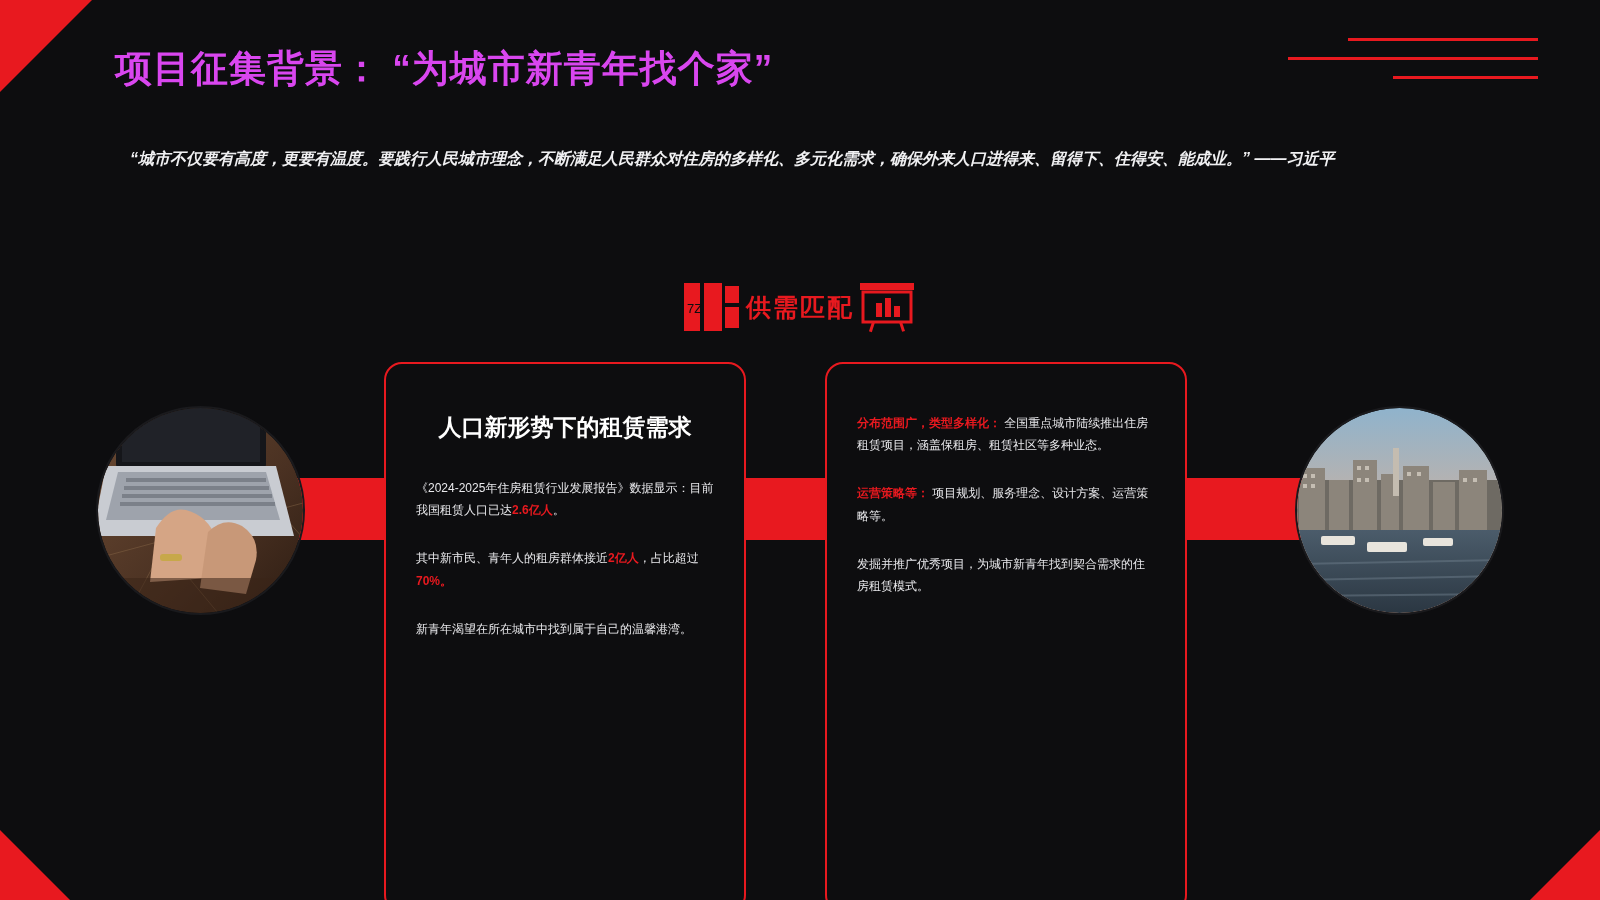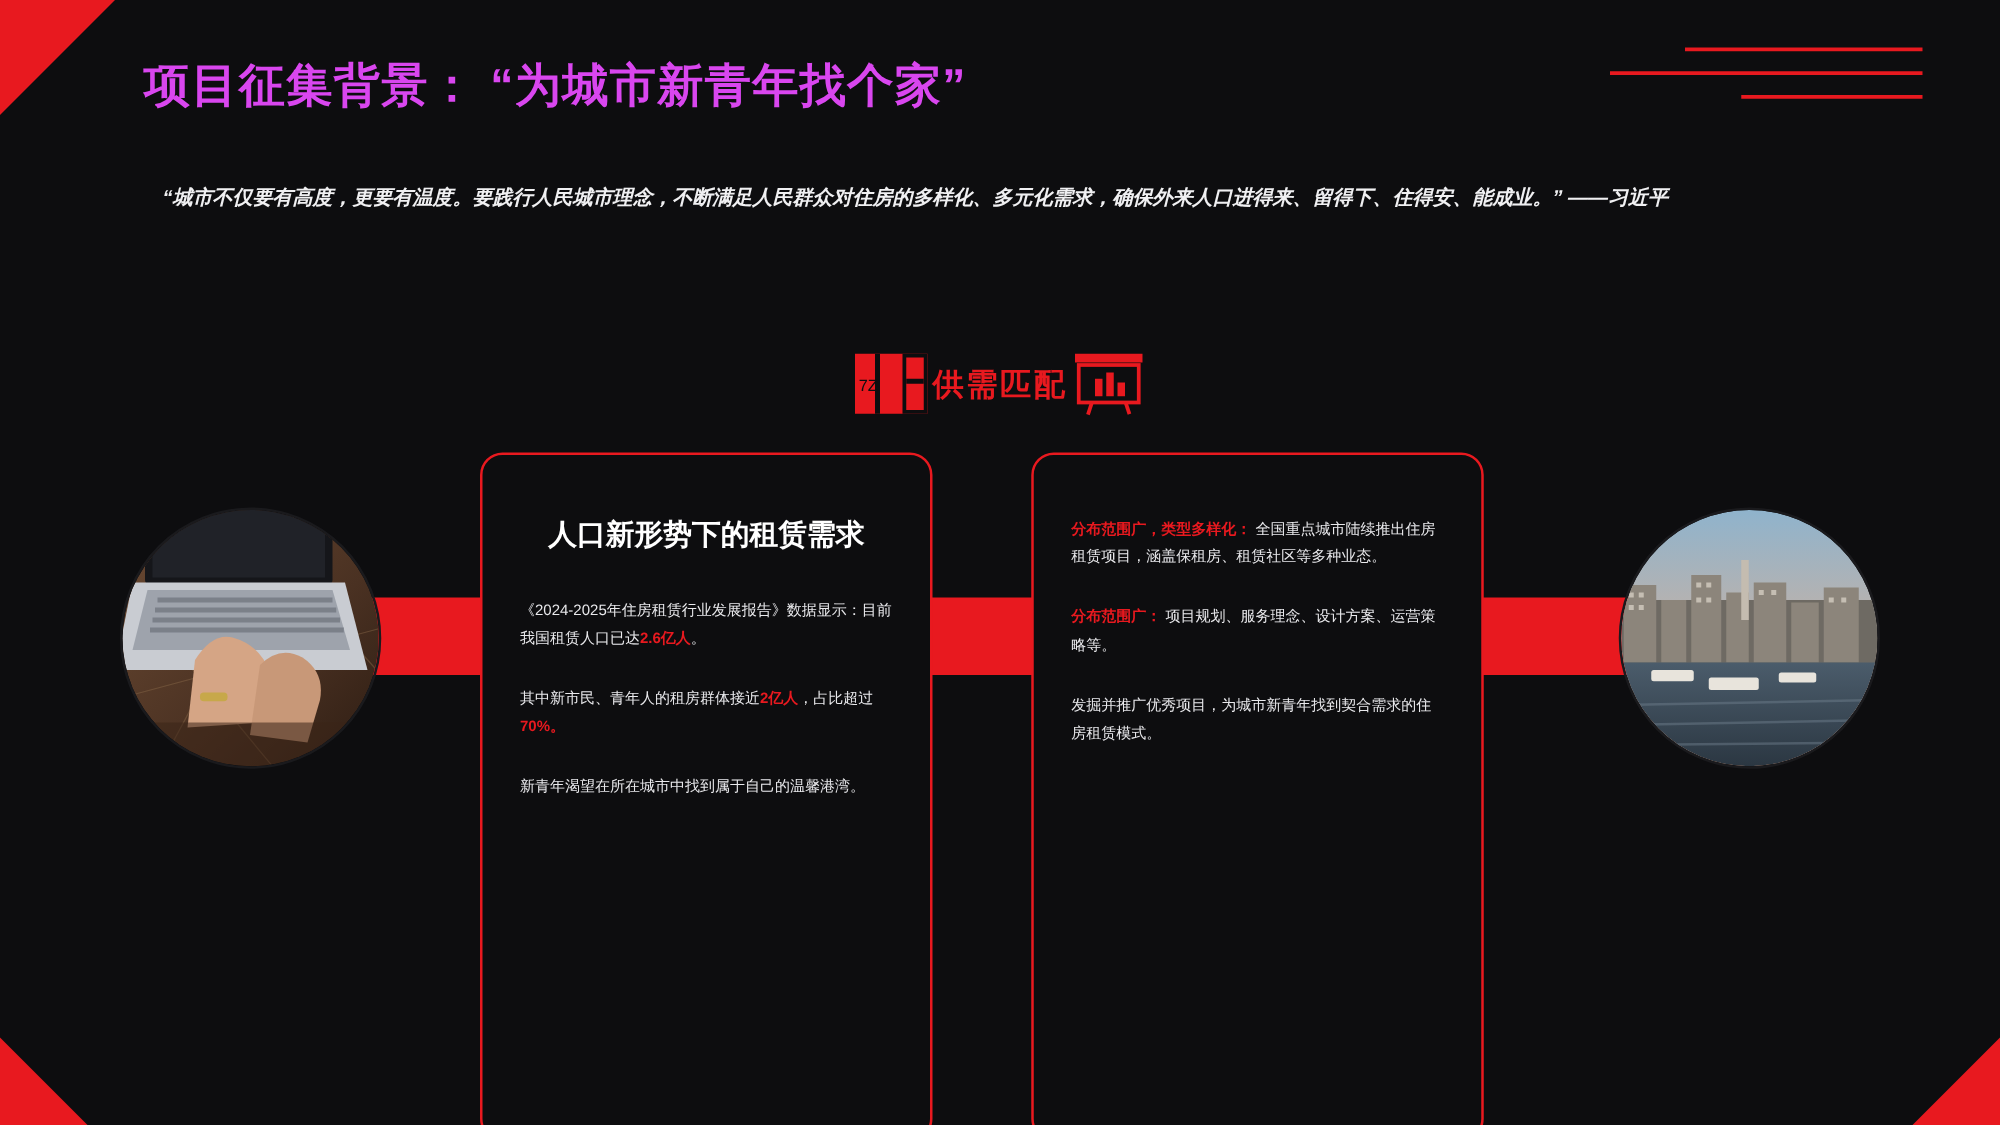--- a/index.html
+++ b/index.html
@@ -321,20 +321,20 @@
     <p class="para">
       <span>新青年渴望在所在城市中找到属于自己的温馨港湾。</span>
     </p>
   </div>
 
   <div class="card card2">
     <p class="para">
       <span class="lead">分布范围广，类型多样化：</span><span> 全国重点城市陆续推出住房租赁项目，涵盖保租房、租赁社区等多种业态。</span>
     </p>
     <p class="para">
-      <span class="lead">分布范围广：</span><span> 项目规划、服务理念、设计方案、运营策略等。</span>
+      <span class="lead">运营策略等：</span><span> 项目规划、服务理念、设计方案、运营策略等。</span>
     </p>
     <p class="para">
       <span>发掘并推广优秀项目，为城市新青年找到契合需求的住房租赁模式。</span>
     </p>
   </div>
 
 </div>
 
 </body></html>

